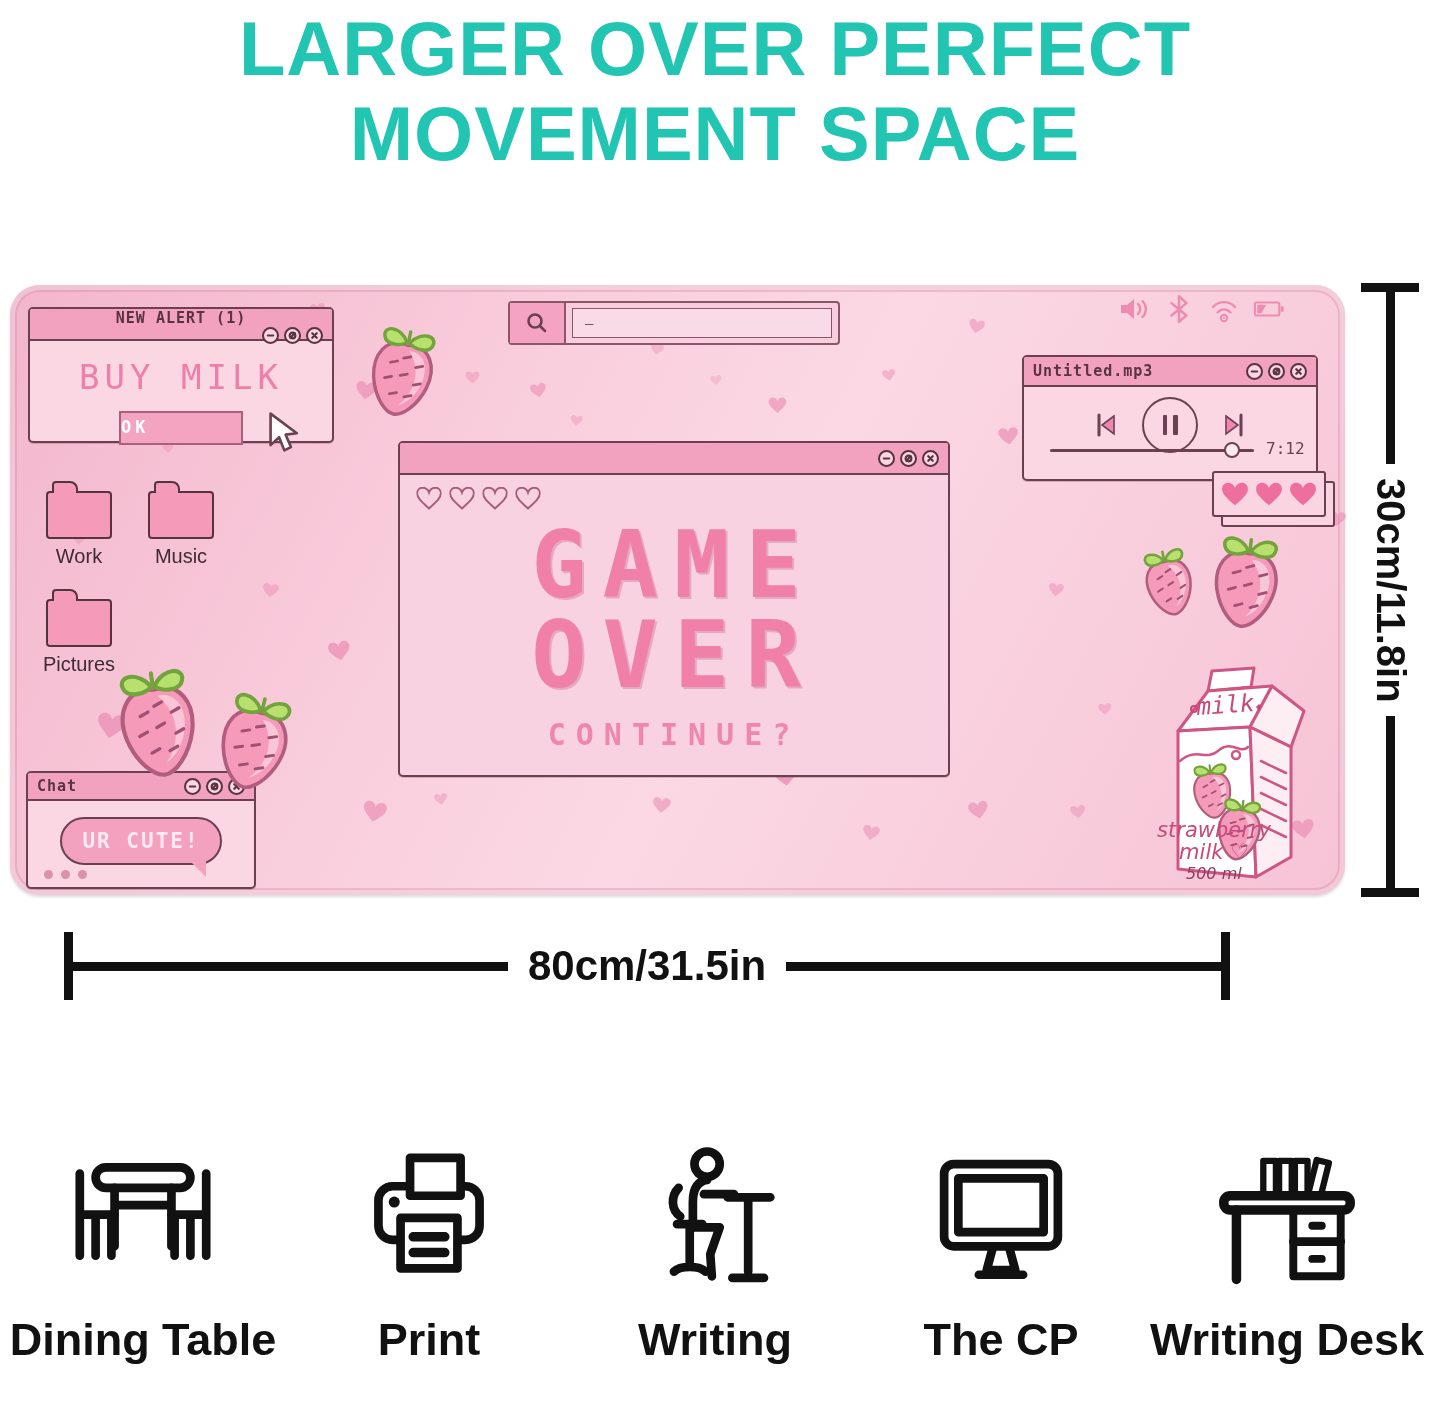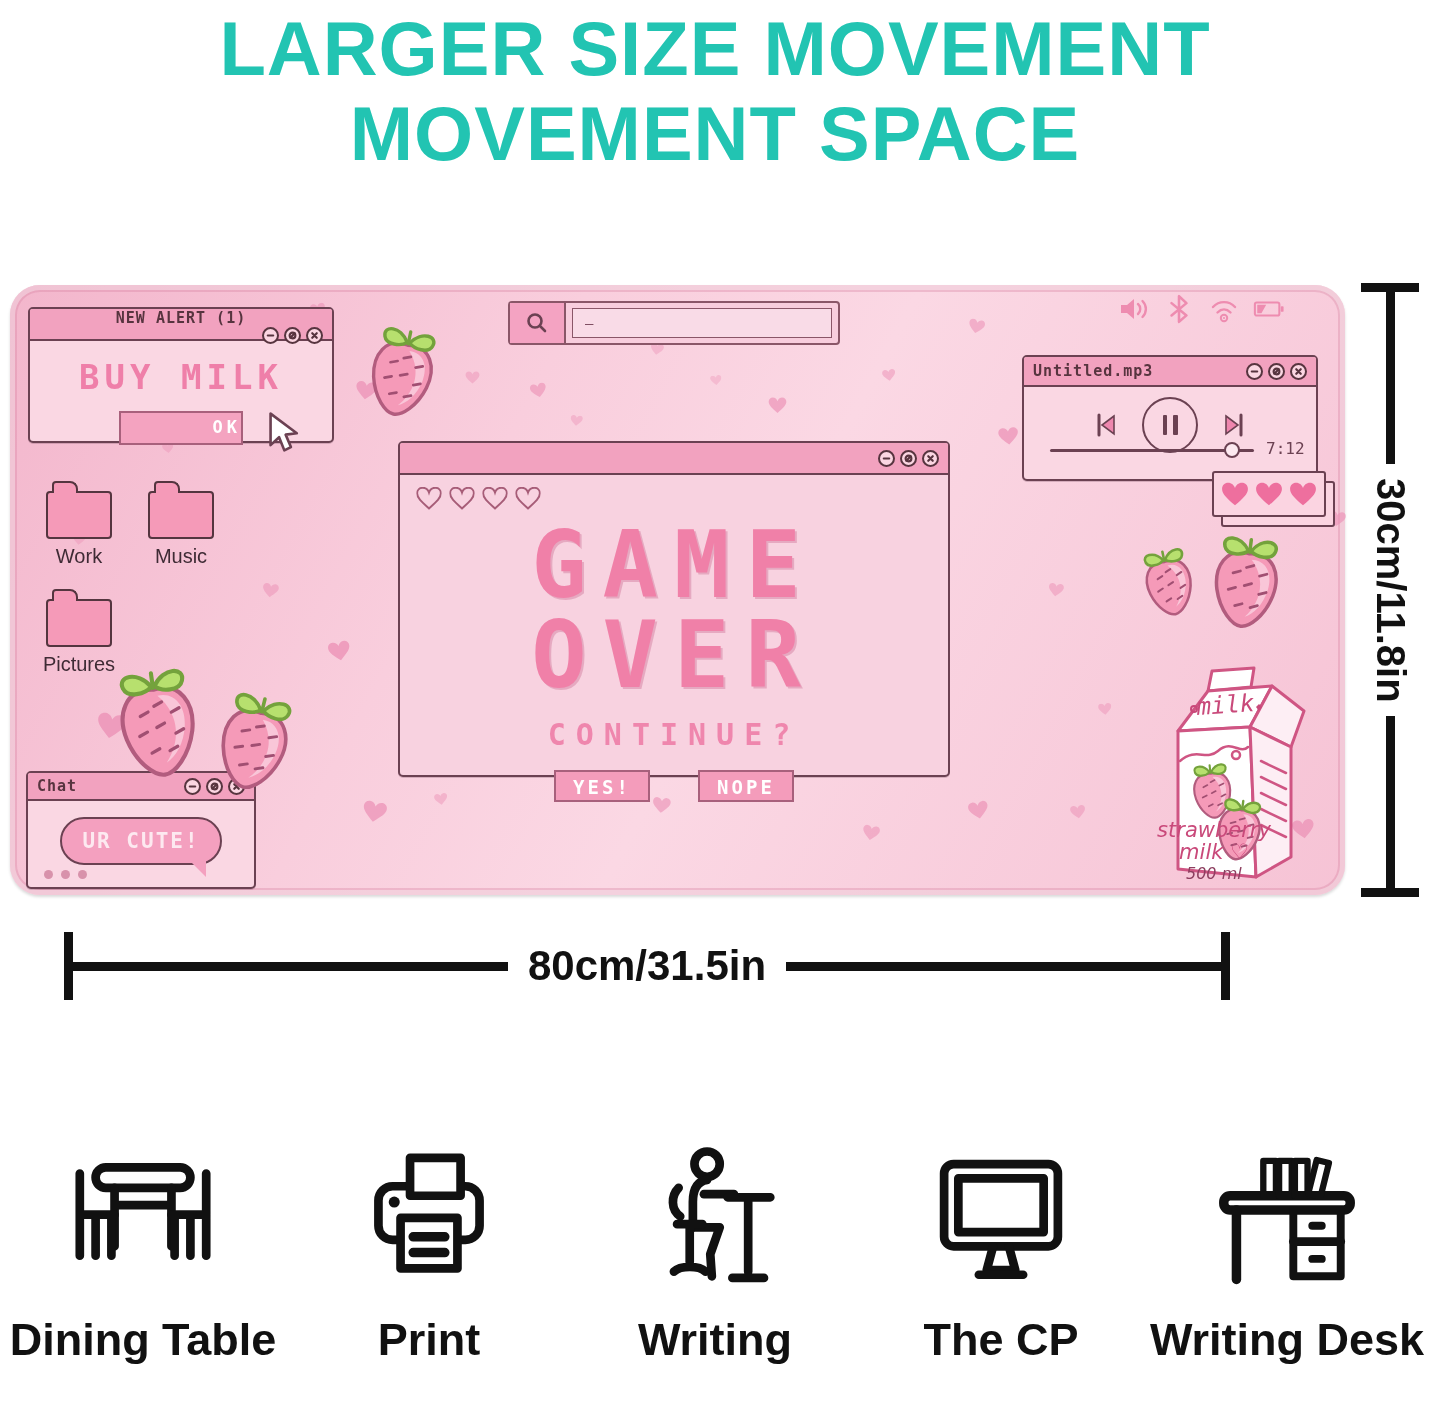--- a/index.html
+++ b/index.html
@@ -22,24 +22,24 @@
                 padding:0 9px;border-radius:2px 2px 0 0;}
   .win-title{font-family:"DejaVu Sans Mono",monospace;font-weight:700;font-size:15px;color:#57343f;
              letter-spacing:1px;}
   .win-btns{margin-left:auto;display:flex;gap:5px;}
   .wbtn{width:17px;height:17px;border-radius:50%;border:2px solid #57343f;background:#fbd6e2;
         display:flex;align-items:center;justify-content:center;box-sizing:border-box;}
   .wbtn svg{width:9px;height:9px;stroke:#57343f;stroke-width:2.4;fill:none;stroke-linecap:round;}
 
   
   .alert-msg{margin-top:16px;text-align:center;font-family:"DejaVu Sans Mono",monospace;
-             font-weight:700;font-size:34px;letter-spacing:5px;color:#ef7fa9;}
+             font-weight:400;font-size:34px;letter-spacing:5px;color:#ef7fa9;}
   .ok-btn{display:block;margin:14px auto 0;width:120px;height:30px;background:#f4a3c0;
           border:2px solid #a8607c;color:#fff;font-family:"DejaVu Sans Mono",monospace;
-          font-weight:800;font-size:17px;letter-spacing:4px;text-align:right;line-height:28px;}
+          font-weight:800;font-size:17px;letter-spacing:4px;text-align:left;line-height:28px;}
   .cursor{position:absolute;right:28px;bottom:-12px;}
 
   
   .search{position:absolute;left:498px;top:16px;width:332px;height:44px;border:2.5px solid #8a5668;
           border-radius:4px;background:#f8cddd;display:flex;box-sizing:border-box;}
   .search-iconbox{width:54px;background:#f4a3c2;border-right:2.5px solid #8a5668;
                   display:flex;align-items:center;justify-content:center;}
   .search-field{flex:1;margin:5px 6px;background:#f9dbe7;border:1.5px solid #8a5668;
                 display:flex;align-items:center;padding-left:12px;
                 font-family:"DejaVu Sans Mono",monospace;font-size:14px;color:#7c4a5e;}
@@ -145,21 +145,21 @@
       <path d="M31 14 C24 3 11 5 14 13 C16 19 27 18 31 14 Z" fill="#b7e06e" stroke="#74a23c" stroke-width="2.5"></path>
       <path d="M33 14 C40 3 53 5 50 13 C48 19 37 18 33 14 Z" fill="#b7e06e" stroke="#74a23c" stroke-width="2.5"></path>
       <path d="M32 6 L32 15" stroke="#74a23c" stroke-width="2.5" fill="none" stroke-linecap="round"></path>
     </symbol>
   </defs>
 </svg>
 
 <div class="canvas">
 
   <div class="heading">
-    <div>LARGER SIZE MOVEMENT</div>
+    <div>LARGER OVER PERFECT</div>
     <div>MOVEMENT SPACE</div>
   </div>
 
   <div class="pad">
 
     <div id="deco-hearts">
         <svg viewBox="0 0 32 29" class="deco-heart" style="left: 300px; top: 18px; width: 16px; height: 14.4px; opacity: 0.55; transform: rotate(-10deg);">
           <use href="#sym-heart"></use>
         </svg>
         <svg viewBox="0 0 32 29" class="deco-heart" style="left: 345px; top: 96px; width: 22px; height: 19.8px; opacity: 0.7; transform: rotate(8deg);">
@@ -442,24 +442,20 @@
             <use href="#sym-heart"></use>
           </svg>
         <svg viewBox="0 0 32 29">
             <use href="#sym-heart"></use>
           </svg>
       </div>
       <div class="game-body">
         <div class="game-word">GAME</div>
         <div class="game-word">OVER</div>
         <div class="game-prompt">CONTINUE?</div>
-        <div class="game-btns">
-          <span class="game-btn">YES!</span>
-          <span class="game-btn">NOPE</span>
-        </div>
       </div>
     </div>
 
     <svg class="berry" viewBox="0 0 64 74" style="left:348px;top:38px;width:88px;height:100px;transform:rotate(12deg);">
         <use href="#sym-berry"></use>
       </svg>
     <svg class="berry" viewBox="0 0 64 74" style="left:94px;top:378px;width:108px;height:122px;transform:rotate(-8deg);">
         <use href="#sym-berry"></use>
       </svg>
     <svg class="berry" viewBox="0 0 64 74" style="left:196px;top:404px;width:96px;height:108px;transform:rotate(14deg);">

